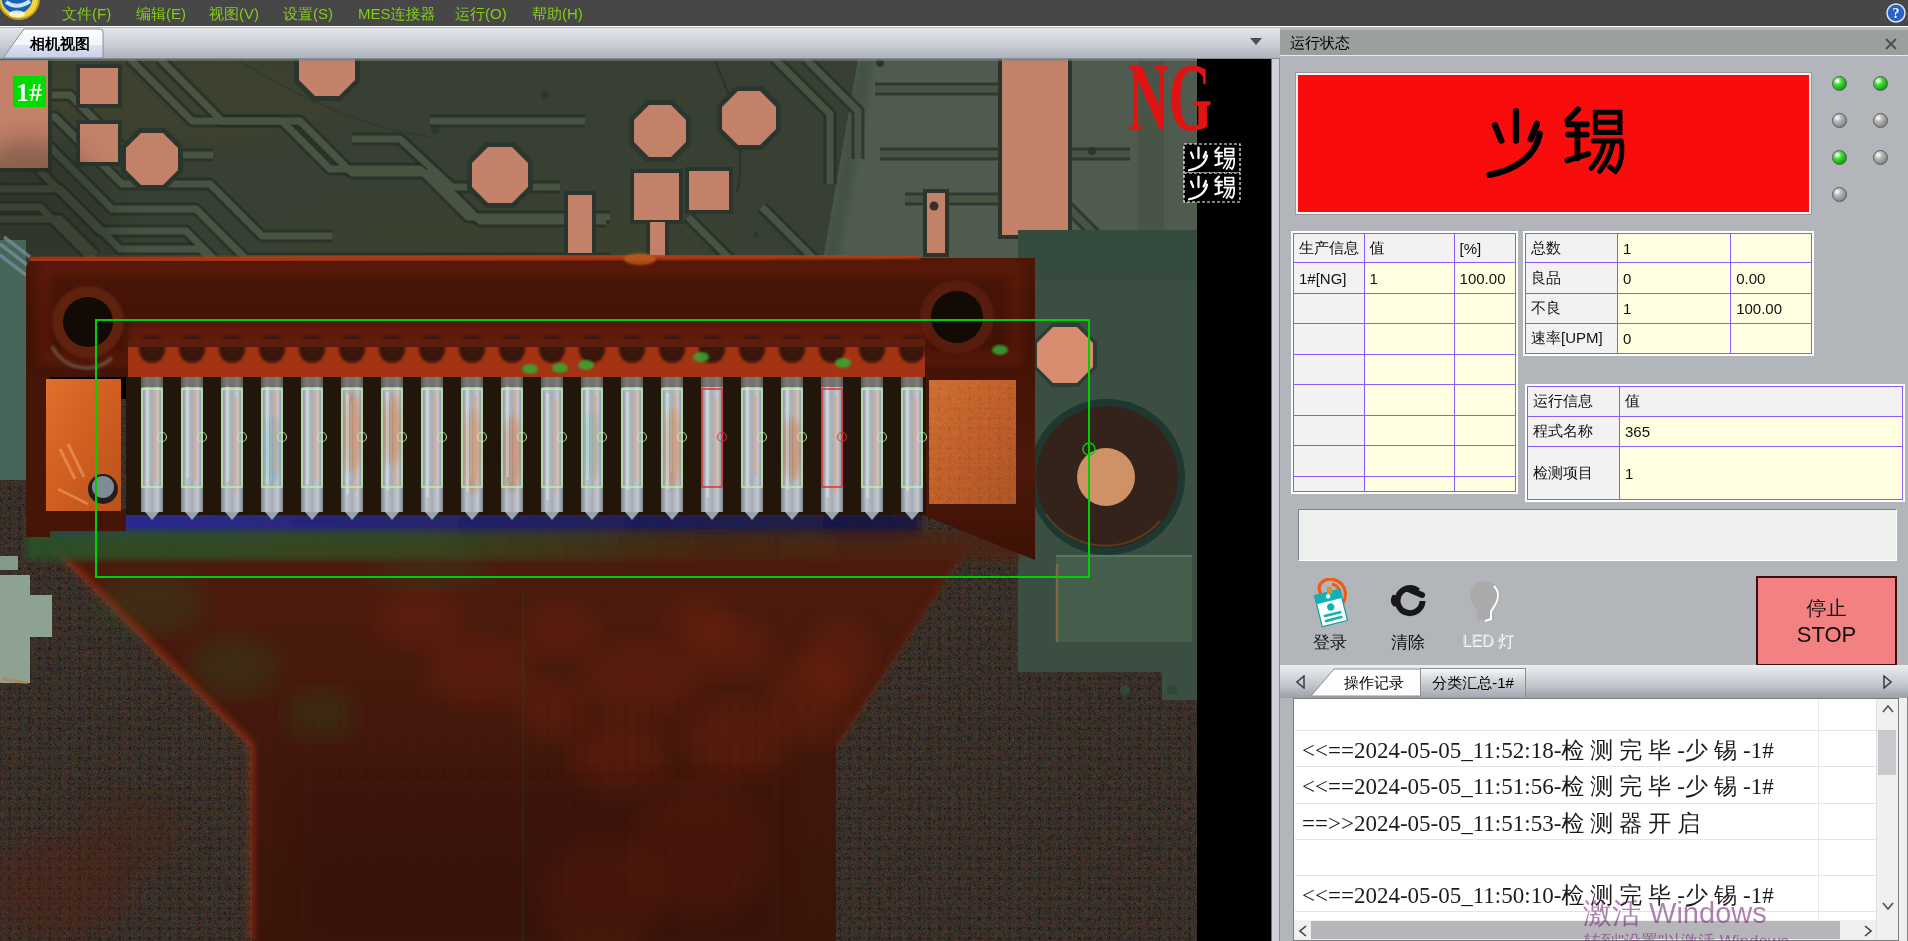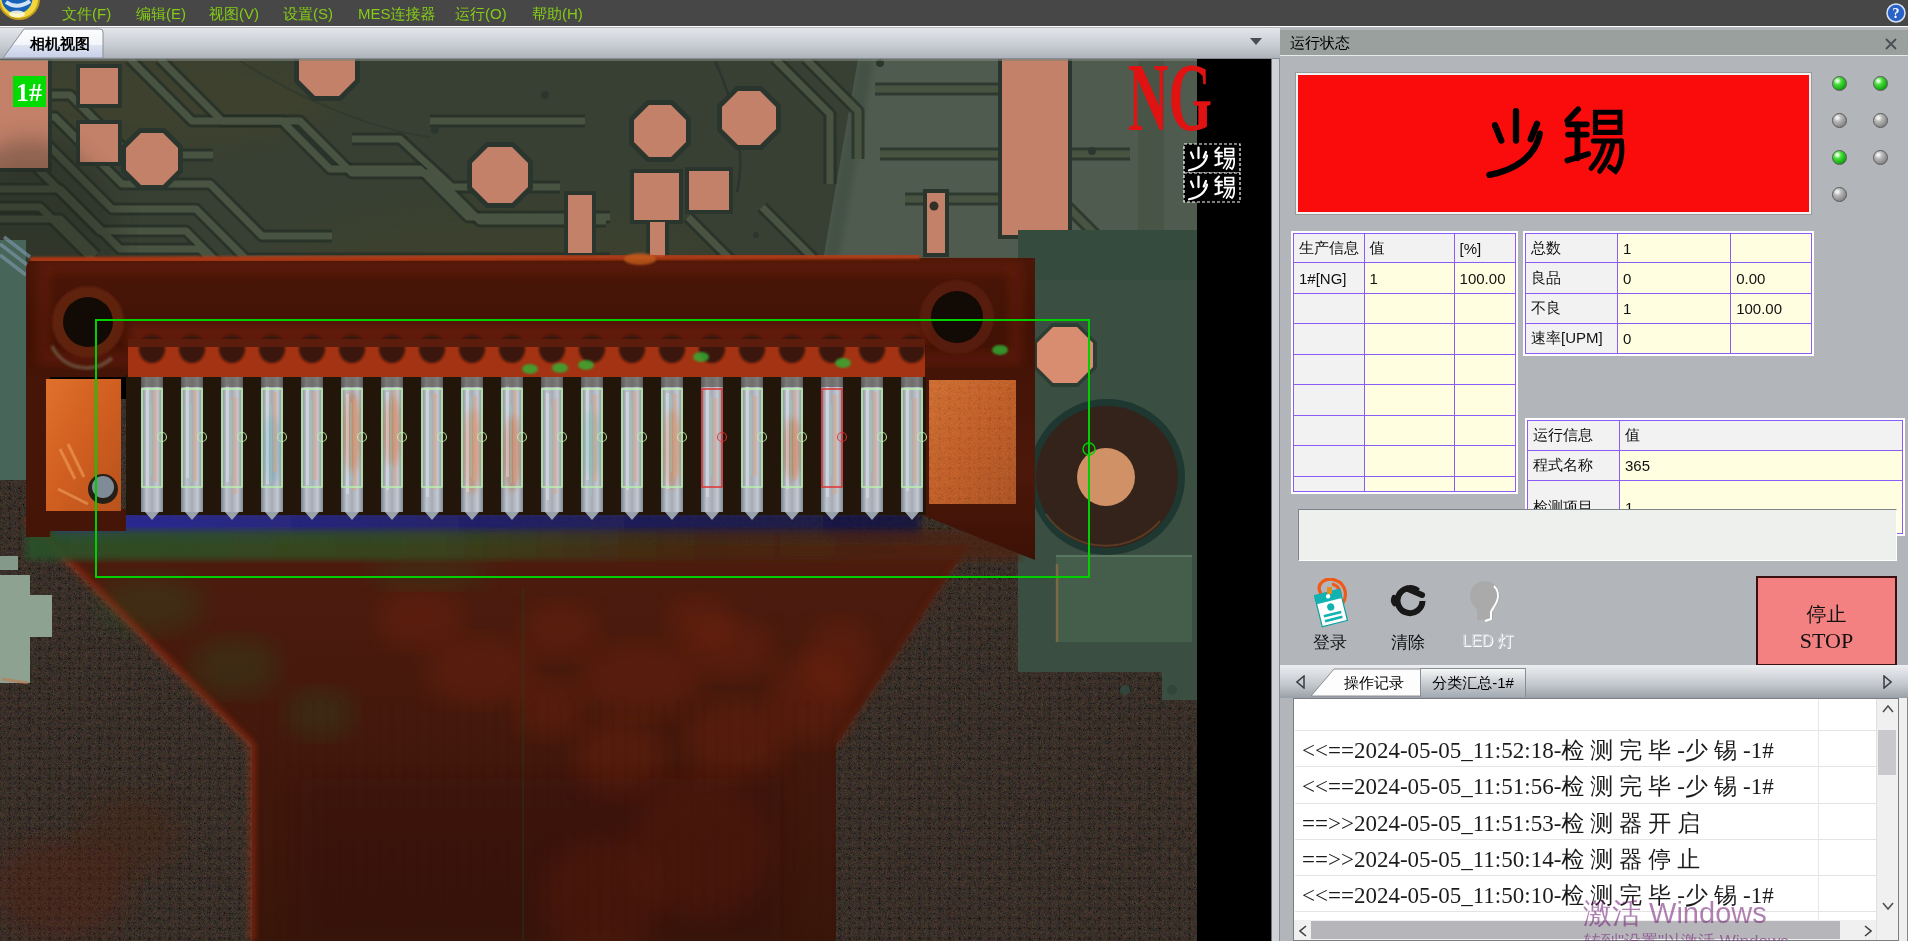--- a/index.html
+++ b/index.html
@@ -606,41 +606,41 @@
           <td class="yc">100.00</td>
         </tr>
   <tr>
           <td class="hc">速率[UPM]</td>
           <td class="yc">0</td>
           <td class="yc"></td>
         </tr>
  </tbody>
     </table>
 
- <table class="tbl" style="left:247px;top:392px;width:376px;height:114px" cellspacing="0">
+ <table class="tbl" style="left:247px;top:358px;width:376px;height:114px" cellspacing="0">
   <tbody>
         <tr style="height:30px">
           <td class="hc" style="width:92px">运行信息</td>
           <td class="hc">值</td>
         </tr>
   <tr style="height:30px">
           <td class="hc">程式名称</td>
           <td class="yc">365</td>
         </tr>
   <tr>
           <td class="hc">检测项目</td>
           <td class="yc">1</td>
         </tr>
  </tbody>
     </table>
 
  <div id="textbox"></div>
  <div id="stopbtn">
-      <div style="font-size:20px;margin-top:23px">停止</div>
-      <div style="font-size:22px;font-family:Liberation Serif, serif">STOP</div>
+      <div style="font-size:20px;margin-top:17px">停止</div>
+      <div style="font-size:22px;font-family:Liberation Sans, sans-serif">STOP</div>
     </div>
 
  <svg class="abs" style="left:31px;top:550px" width="44" height="50" viewBox="0 0 44 50">
   <path d="M10,16 C4,6 14,-1 24,2 C36,6 38,20 28,30 C24,34 22,36 23,40" stroke="#f05a18" stroke-width="3.2" fill="none"></path>
   <path d="M21,6 C30,8 32,20 24,26" stroke="#f05a18" stroke-width="3.2" fill="none"></path>
   <g transform="rotate(-14 20 30)">
    <rect x="7" y="14" width="26" height="32" fill="#fff" stroke="#0fa0a0" stroke-width="1.2"></rect>
    <rect x="7" y="14" width="26" height="9" fill="#10b2b2"></rect>
    <circle cx="20" cy="18" r="2.2" fill="#fff"></circle>
    <circle cx="20" cy="29" r="3.6" fill="#10b2b2"></circle>
@@ -679,21 +679,20 @@
   <div class="lsep" style="top:31px;width:585px"></div>
   <div class="lsep" style="top:67px;width:585px"></div>
   <div class="lsep" style="top:104px;width:585px"></div>
   <div class="lsep" style="top:140px;width:585px"></div>
   <div class="lsep" style="top:176px;width:585px"></div>
   <div class="lsep" style="top:212px;width:585px"></div>
   <div class="abs" style="left:524px;top:0;width:1px;height:221px;background:#e8e8e8"></div>
   <div class="logln" style="top:36px">&lt;&lt;==2024-05-05_11:52:18-<span class="cj">检测完毕</span>-<span class="cj">少锡</span>-1#</div>
   <div class="logln" style="top:72px">&lt;&lt;==2024-05-05_11:51:56-<span class="cj">检测完毕</span>-<span class="cj">少锡</span>-1#</div>
   <div class="logln" style="top:109px">==&gt;&gt;2024-05-05_11:51:53-<span class="cj">检测器开启</span></div>
-  <div class="logln" style="top:145px">==&gt;&gt;2024-05-05_11:50:14-<span class="cj">检测器停止</span></div>
   <div class="logln" style="top:181px">&lt;&lt;==2024-05-05_11:50:10-<span class="cj">检测完毕</span>-<span class="cj">少锡</span>-1#</div>
 
   <div class="abs" style="left:582px;top:0;width:22px;height:241px;background:#f0f0f0;border-left:1px solid #e0e0e0"></div>
   <svg class="abs" style="left:588px;top:6px" width="12" height="8" viewBox="0 0 12 8">
         <path d="M1,7 L6,1 L11,7" stroke="#505050" stroke-width="1.6" fill="none"></path>
       </svg>
   <svg class="abs" style="left:588px;top:203px" width="12" height="8" viewBox="0 0 12 8">
         <path d="M1,1 L6,7 L11,1" stroke="#505050" stroke-width="1.6" fill="none"></path>
       </svg>
   <div class="abs" style="left:584px;top:31px;width:18px;height:45px;background:#c9c9cd"></div>

